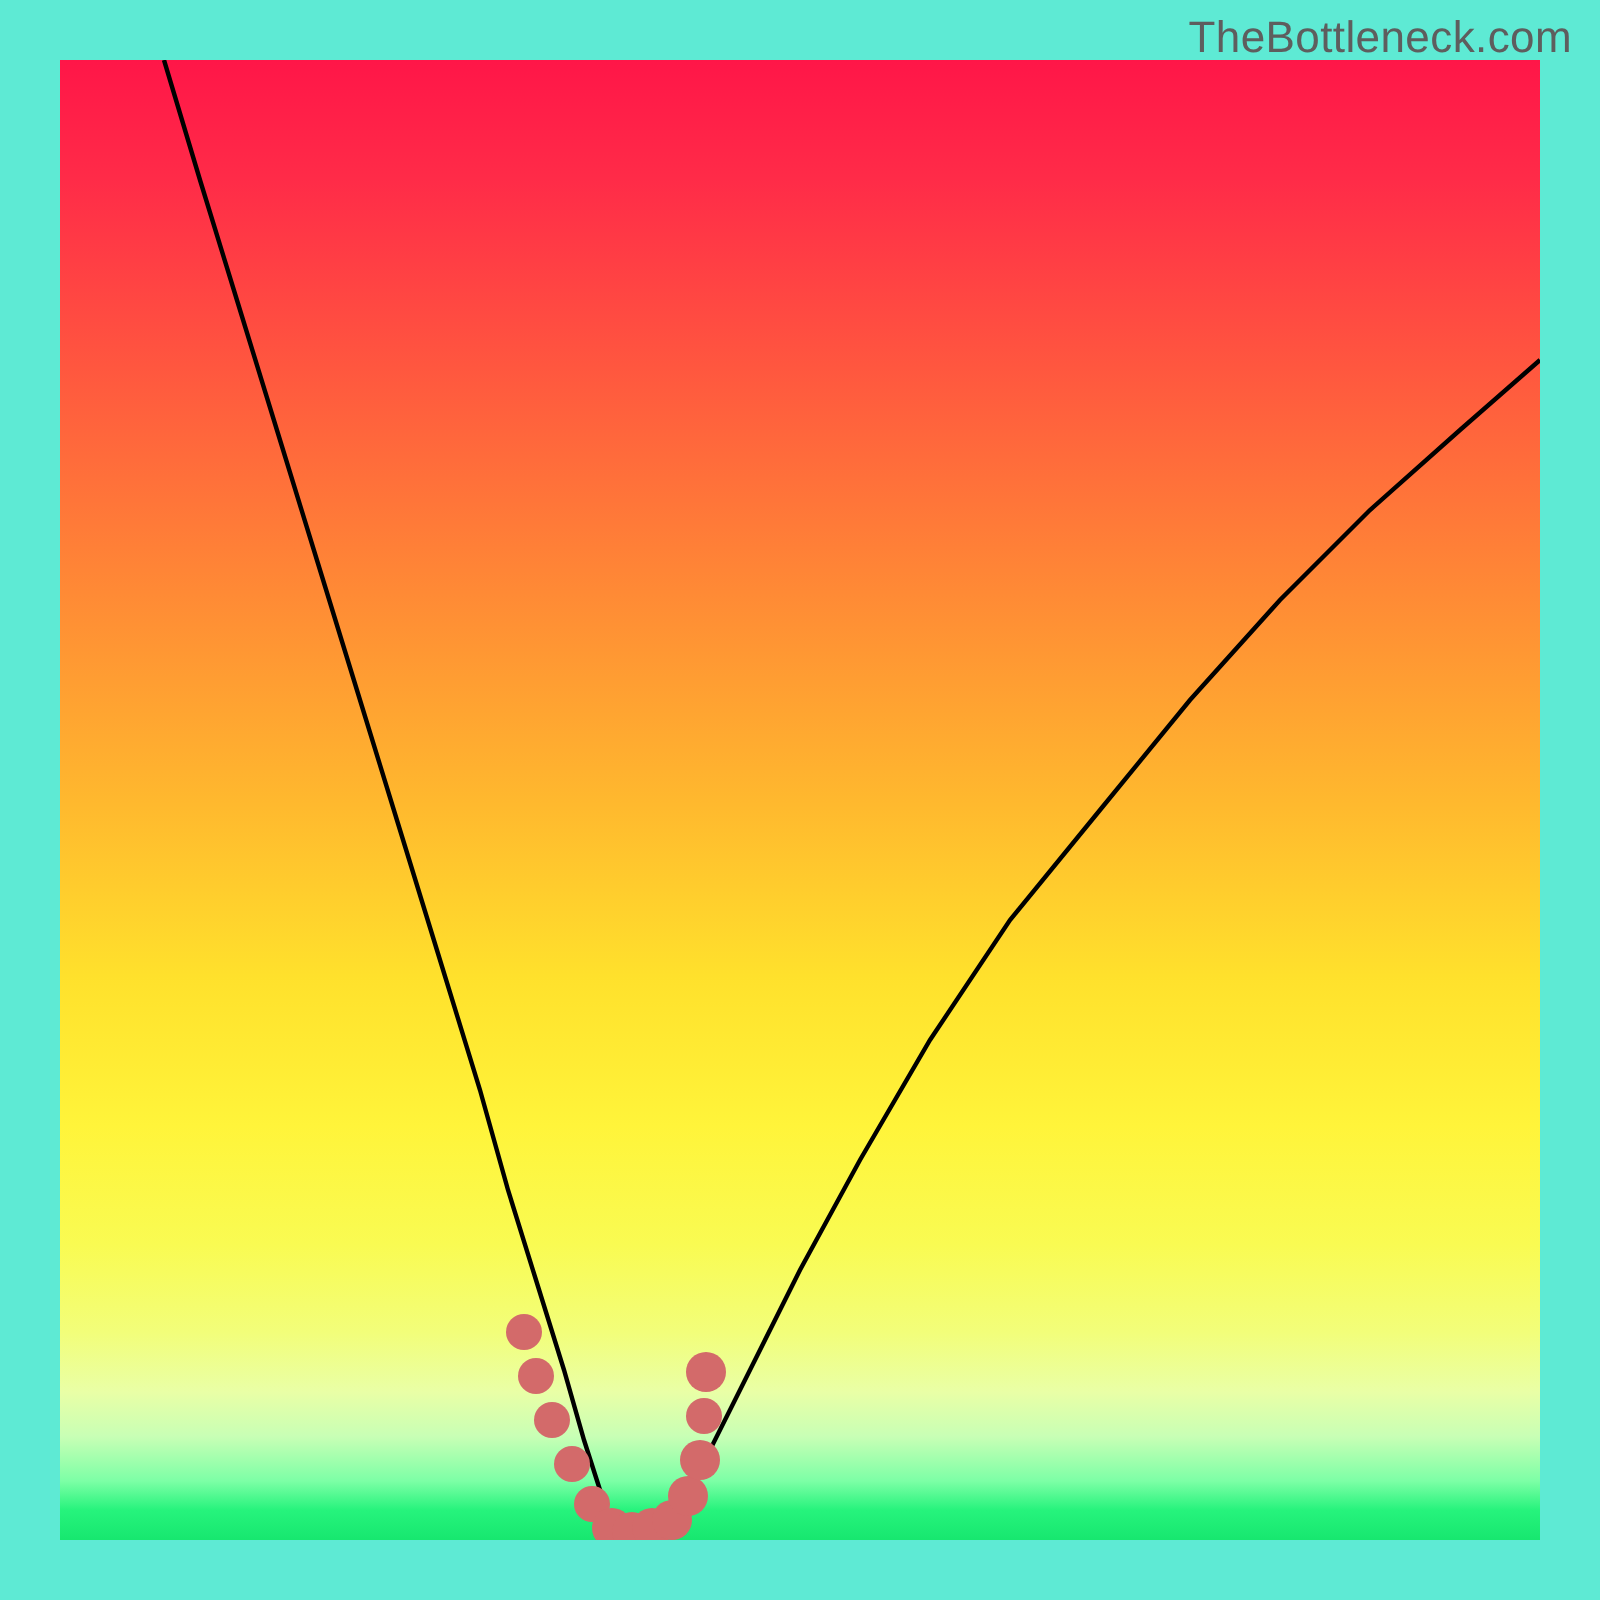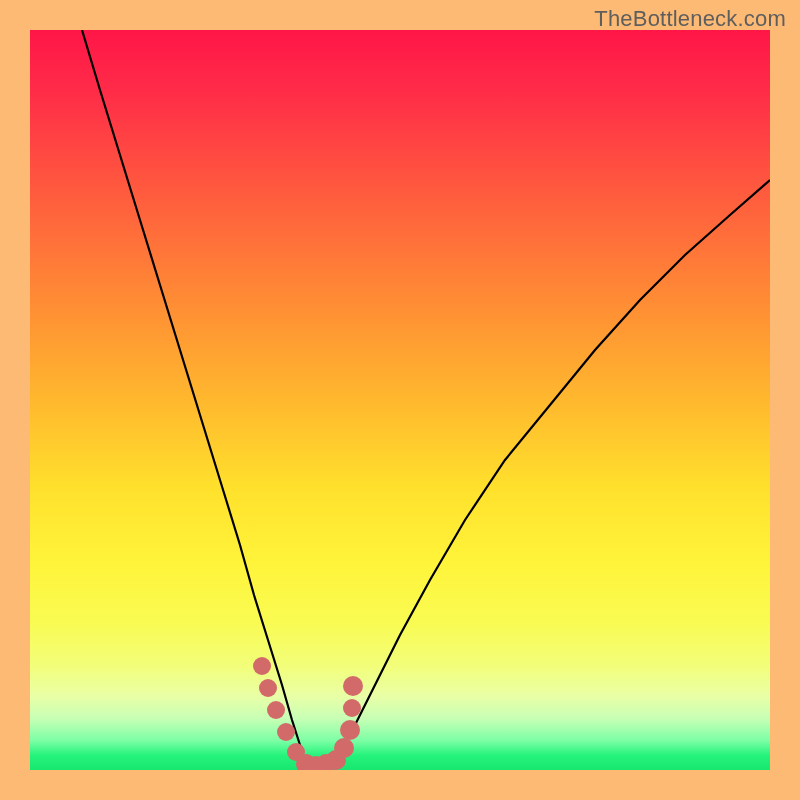--- a/index.html
+++ b/index.html
@@ -7,21 +7,21 @@
     padding: 0;
     width: 800px;
     height: 800px;
     overflow: hidden;
     background: #000;
     font-family: Arial, Helvetica, sans-serif;
   }
   .frame {
     position: absolute;
     inset: 0;
-    background: #fdba74;
+    background: #5eead4;
   }
   .plot {
     position: absolute;
     left: 30px;
     top: 30px;
     width: 740px;
     height: 740px;
     overflow: hidden;
   }
   .gradient {

